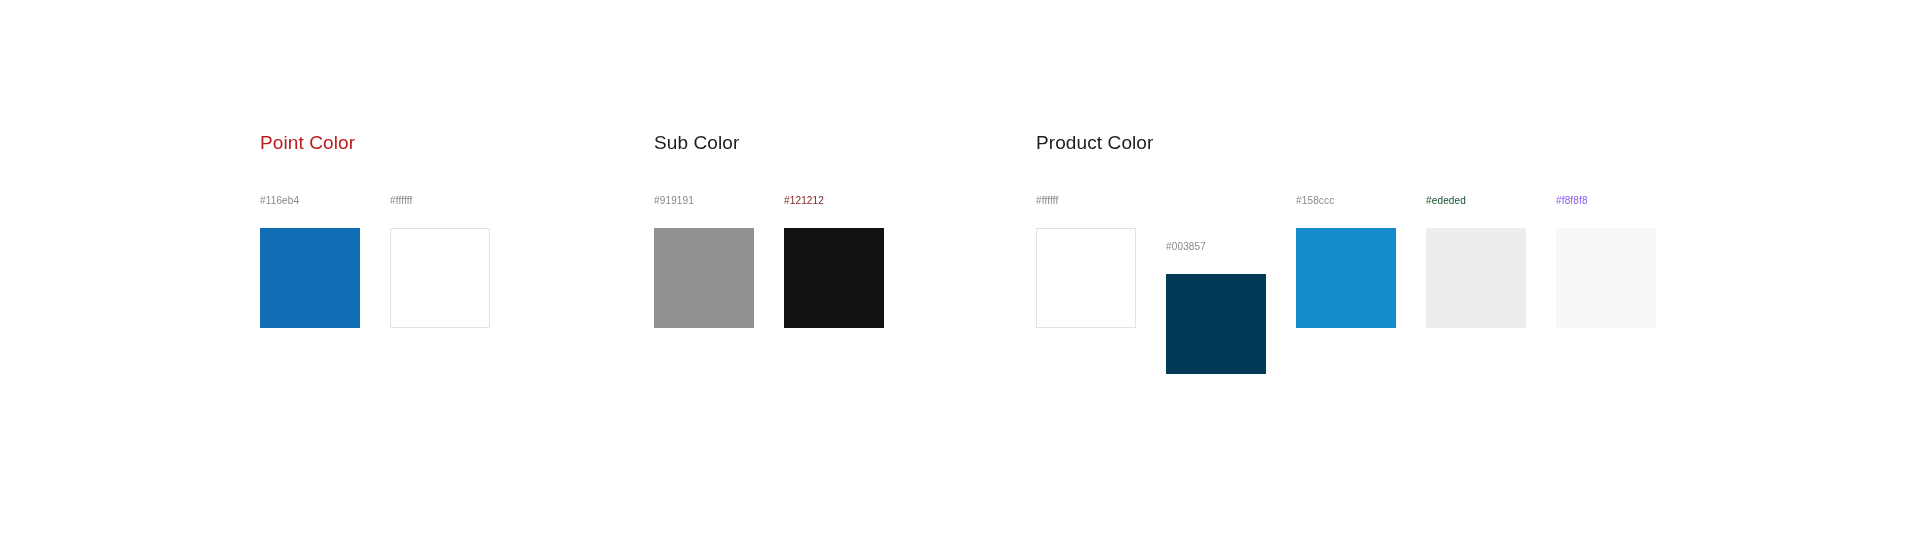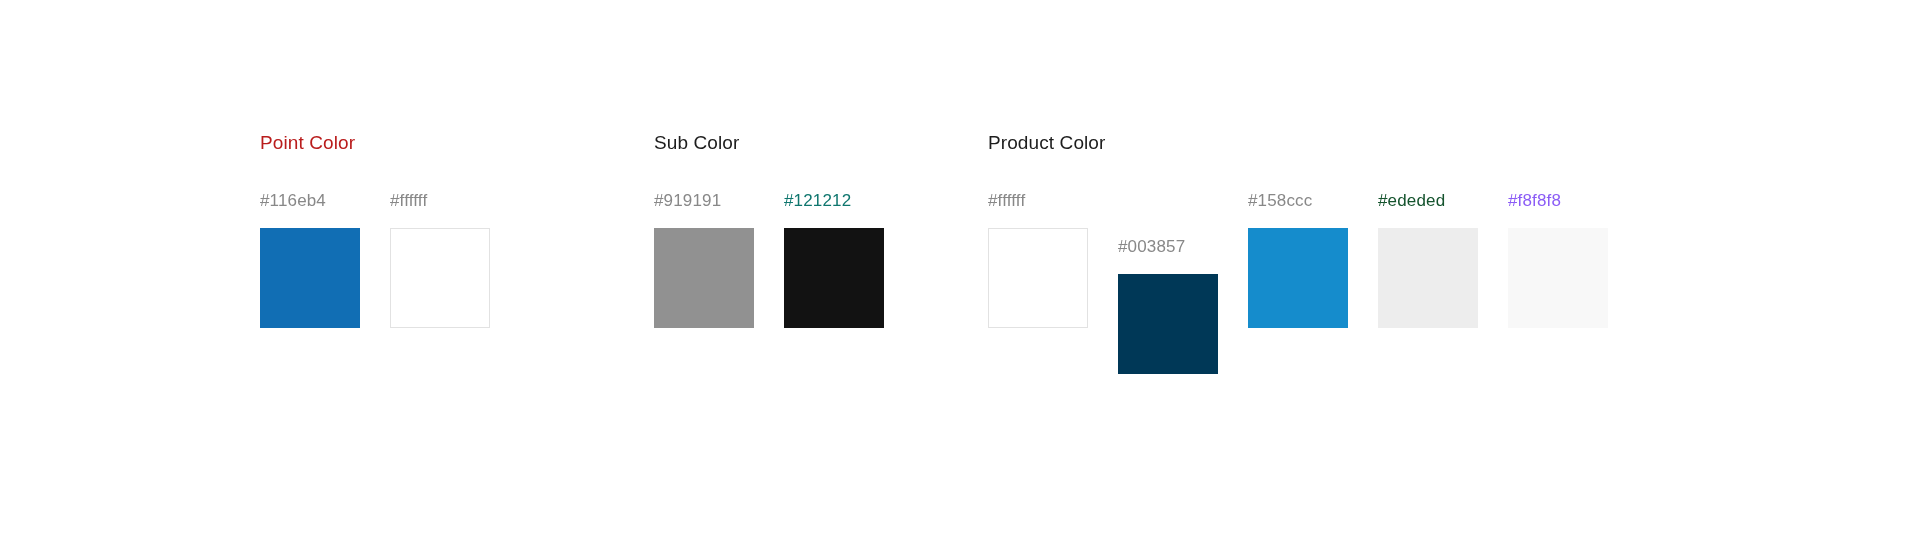--- a/index.html
+++ b/index.html
@@ -51,21 +51,21 @@
     display: flex;
     flex-direction: column;
     align-items: flex-start;
   }
 
   .swatch-item:last-child {
     margin-right: 0;
   }
 
   .swatch-label {
-    font-size: 17px;
+    font-size: 10px;
     line-height: 18px;
     color: #888888;
     letter-spacing: 0.15px;
     white-space: nowrap;
     margin: 0 0 18px 0;
   }
 
   .swatch-chip {
     width: 100px;
     height: 100px;
@@ -95,26 +95,26 @@
       </div>
     </div>
     <div class="color-group" style="left: 654px;">
       <h2 class="group-title" style="color: rgb(29, 29, 29);">Sub Color</h2>
       <div class="swatch-row">
         <div class="swatch-item">
           <span class="swatch-label" style="color: rgb(136, 136, 136);">#919191</span>
           <span class="swatch-chip" style="background: rgb(145, 145, 145);"></span>
         </div>
         <div class="swatch-item">
-          <span class="swatch-label" style="color: #0f766e;">#121212</span>
+          <span class="swatch-label" style="color: #7f1d1d;">#121212</span>
           <span class="swatch-chip" style="background: rgb(18, 18, 18);"></span>
         </div>
       </div>
     </div>
-    <div class="color-group" style="left: 988px;">
+    <div class="color-group" style="left: 1036px;">
       <h2 class="group-title" style="color: rgb(29, 29, 29);">Product Color</h2>
       <div class="swatch-row">
         <div class="swatch-item">
           <span class="swatch-label" style="color: rgb(136, 136, 136);">#ffffff</span>
           <span class="swatch-chip bordered" style="background: rgb(255, 255, 255); border-color: rgb(226, 226, 226);"></span>
         </div>
         <div class="swatch-item">
           <span class="swatch-label" style="color: rgb(136, 136, 136); margin-top: 46px;">#003857</span>
           <span class="swatch-chip" style="background: rgb(0, 56, 87);"></span>
         </div>

